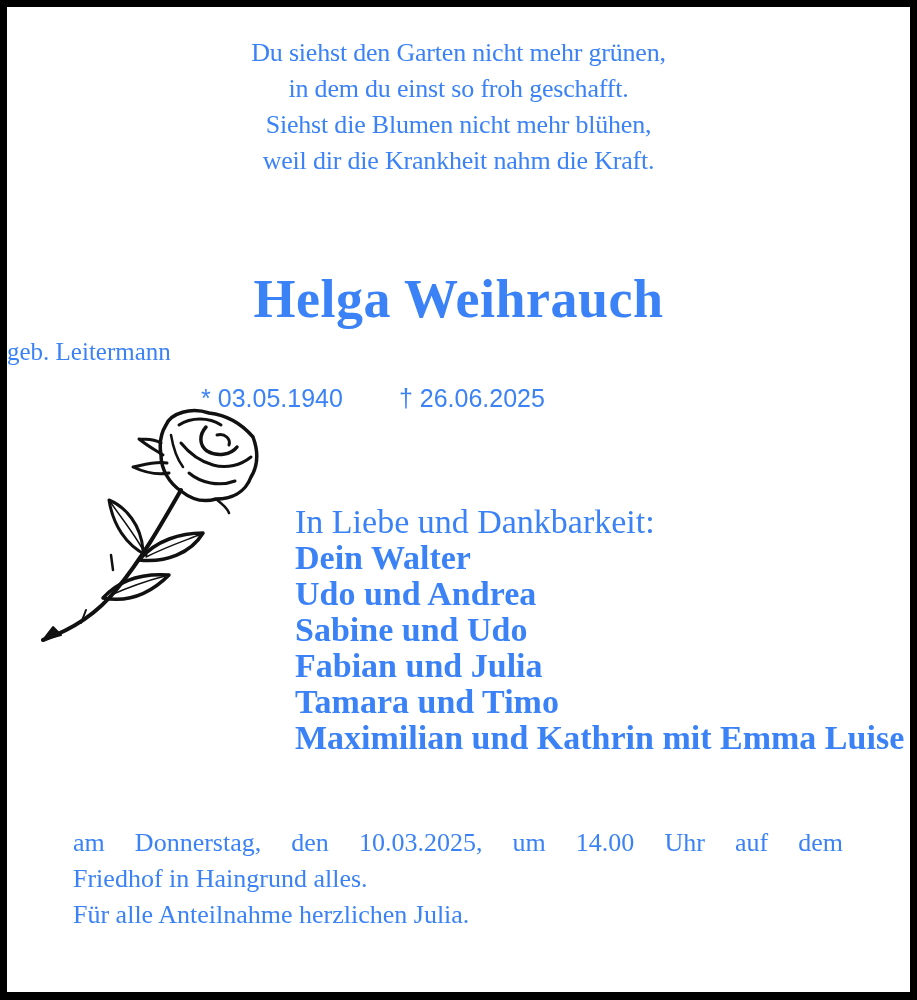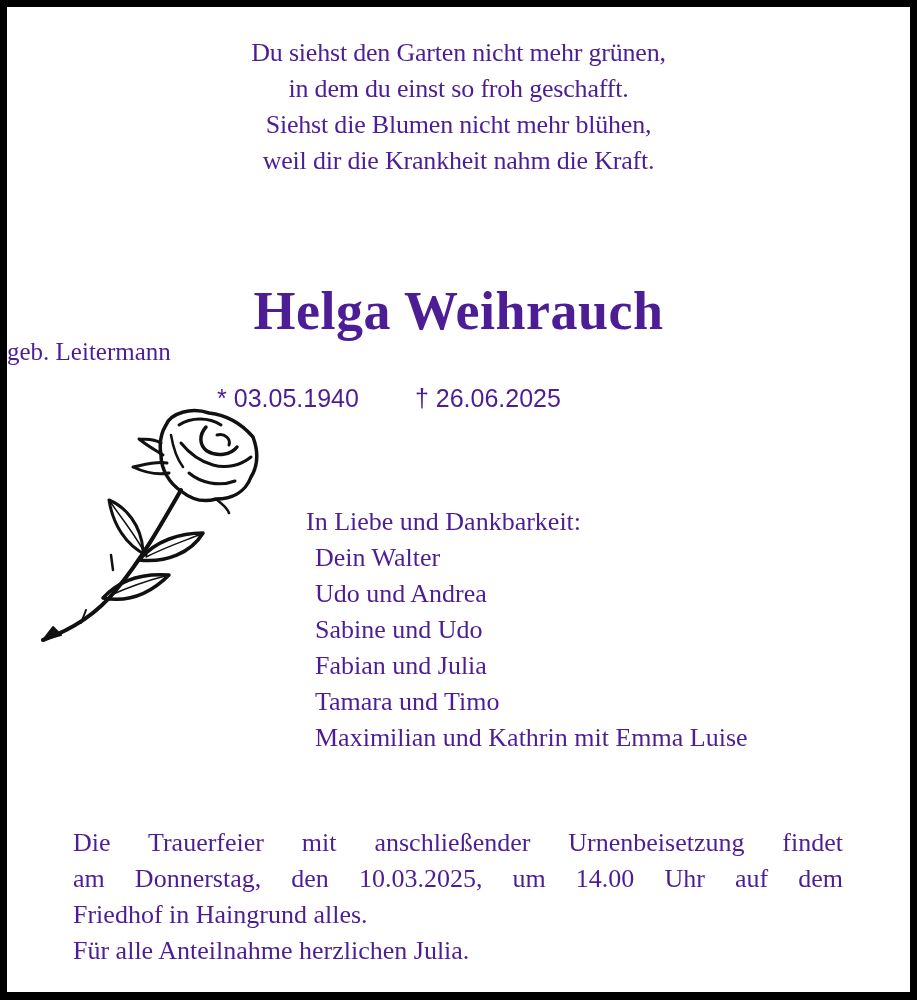--- a/index.html
+++ b/index.html
@@ -1,32 +1,32 @@
 <!DOCTYPE html>
 <html><head>
 <meta charset="utf-8">
 <style>
   html, body { margin:0; padding:0; background:#000; }
   body { width:917px; height:1000px; overflow:hidden; }
   .frame {
     position:absolute; left:7px; top:7px; width:903px; height:985px;
-    background:#fff; color:#4c1d95;
+    background:#fff; color:#3b82f6;
     font-family:"Liberation Serif", "DejaVu Serif", serif;
   }
   .poem { position:absolute; left:0; width:903px; top:28px; text-align:center; font-size:26px; line-height:36px; letter-spacing:-0.2px; }
   .poem div { white-space:nowrap; }
-  .name { position:absolute; left:0; width:903px; top:262px; text-align:center; font-size:54px; font-weight:bold; line-height:60px; letter-spacing:0.5px;margin-top:12px; }
+  .name { position:absolute; left:0; width:903px; top:262px; text-align:center; font-size:54px; font-weight:bold; line-height:60px; letter-spacing:0.5px; }
   .maiden { position:absolute; left:0; width:903px; top:330px; text-align:left; font-size:25px; line-height:30px; }
-  .dates { position:absolute; left:16px; width:732px; top:376px; text-align:center; font-size:25px; line-height:30px; font-family:"Liberation Sans", "DejaVu Sans", sans-serif; font-weight:normal; }
+  .dates { position:absolute; left:0; width:732px; top:376px; text-align:center; font-size:25px; line-height:30px; font-family:"Liberation Sans", "DejaVu Sans", sans-serif; font-weight:normal; }
   .dates span { display:inline-block; }
   .dates .gap { width:56px; }
   .rose { position:absolute; left:24px; top:388px; width:240px; height:250px; }
-  .mourners { position:absolute; left:299px; top:497px; font-size:26px; line-height:36px; }
+  .mourners { position:absolute; left:288px; top:497px; font-size:34px; line-height:36px; }
   .mourners .intro { font-weight:normal; }
-  .mourners .m { font-weight:normal;margin-left:9px; }
+  .mourners .m { font-weight:bold; }
   .service { position:absolute; left:66px; top:818px; width:770px; font-size:26px; line-height:36px; }
   .service .just { text-align:justify; text-align-last:justify; }
 </style>
 </head>
 <body>
 
 <div class="frame">
 
   <div class="poem">
     <div>Du siehst den Garten nicht mehr grünen,</div>
@@ -76,19 +76,18 @@
     <div class="intro">In Liebe und Dankbarkeit:</div>
     <div class="m">Dein Walter</div>
     <div class="m">Udo und Andrea</div>
     <div class="m">Sabine und Udo</div>
     <div class="m">Fabian und Julia</div>
     <div class="m">Tamara und Timo</div>
     <div class="m">Maximilian und Kathrin mit Emma Luise</div>
   </div>
 
   <div class="service">
-    <div class="just">Die Trauerfeier mit anschließender Urnenbeisetzung findet</div>
     <div class="just">am Donnerstag, den 10.03.2025, um 14.00 Uhr auf dem</div>
     <div>Friedhof in Haingrund alles.</div>
     <div>Für alle Anteilnahme herzlichen Julia.</div>
   </div>
 
 </div>
 
 </body></html>

